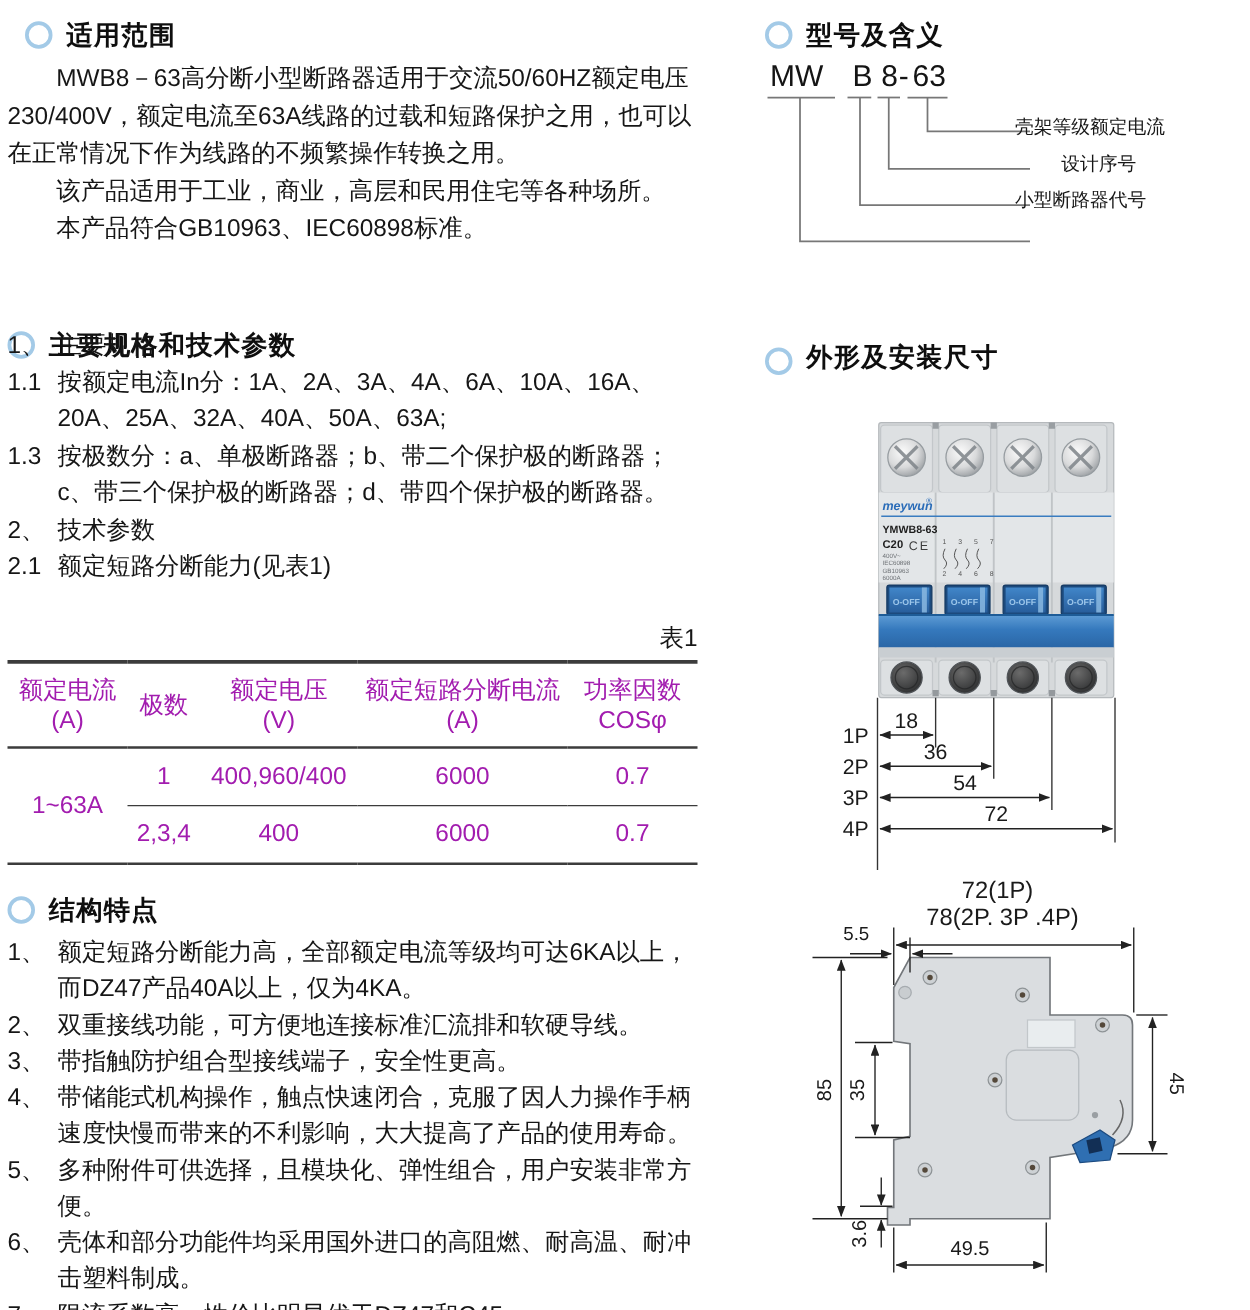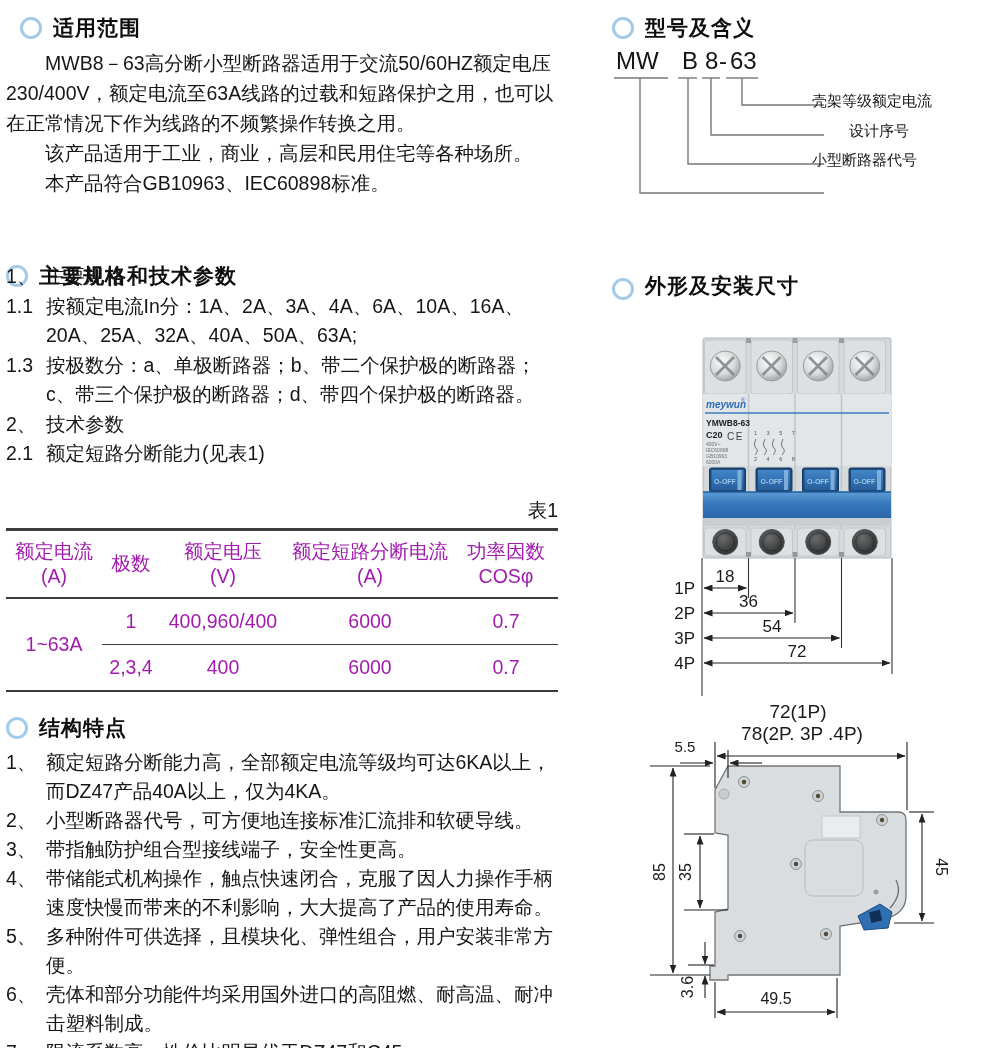--- a/index.html
+++ b/index.html
@@ -122,21 +122,21 @@
     <span class="ring"></span>
     <span class="sec-title">结构特点</span>
   </div>
   <div class="list featlist">
     <div class="li">
         <span class="n">1、</span>
         <span class="t">额定短路分断能力高，全部额定电流等级均可达6KA以上，而DZ47产品40A以上，仅为4KA。</span>
       </div>
     <div class="li">
         <span class="n">2、</span>
-        <span class="t">小型断路器代号，可方便地连接标准汇流排和软硬导线。</span>
+        <span class="t">双重接线功能，可方便地连接标准汇流排和软硬导线。</span>
       </div>
     <div class="li">
         <span class="n">3、</span>
         <span class="t">带指触防护组合型接线端子，安全性更高。</span>
       </div>
     <div class="li">
         <span class="n">4、</span>
         <span class="t">带储能式机构操作，触点快速闭合，克服了因人力操作手柄速度快慢而带来的不利影响，大大提高了产品的使用寿命。</span>
       </div>
     <div class="li">

